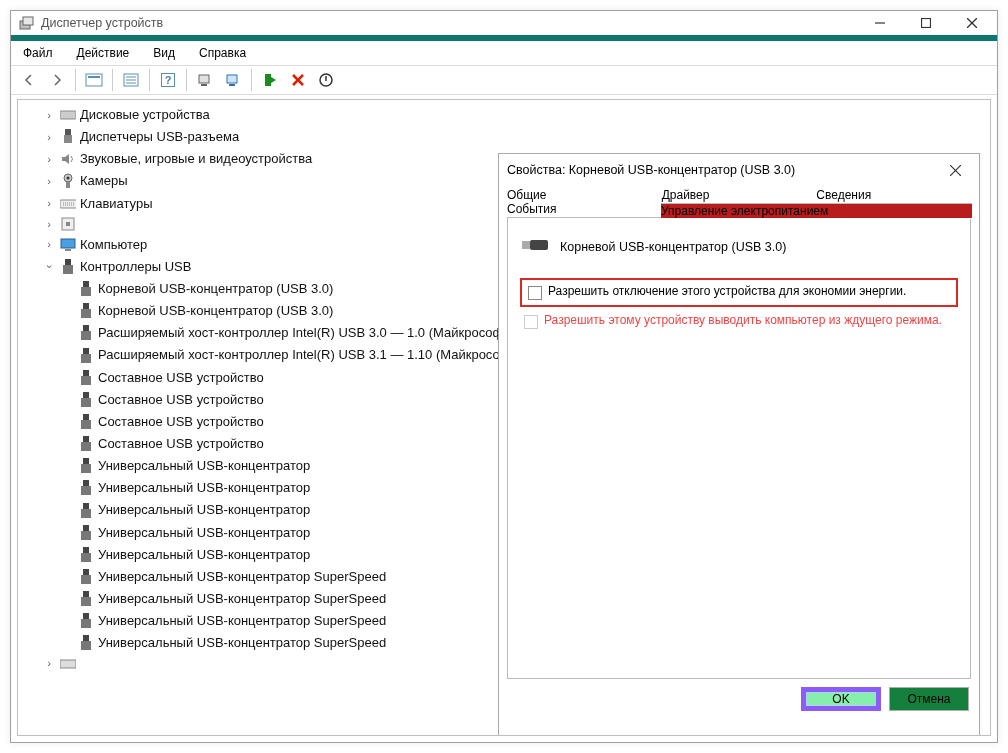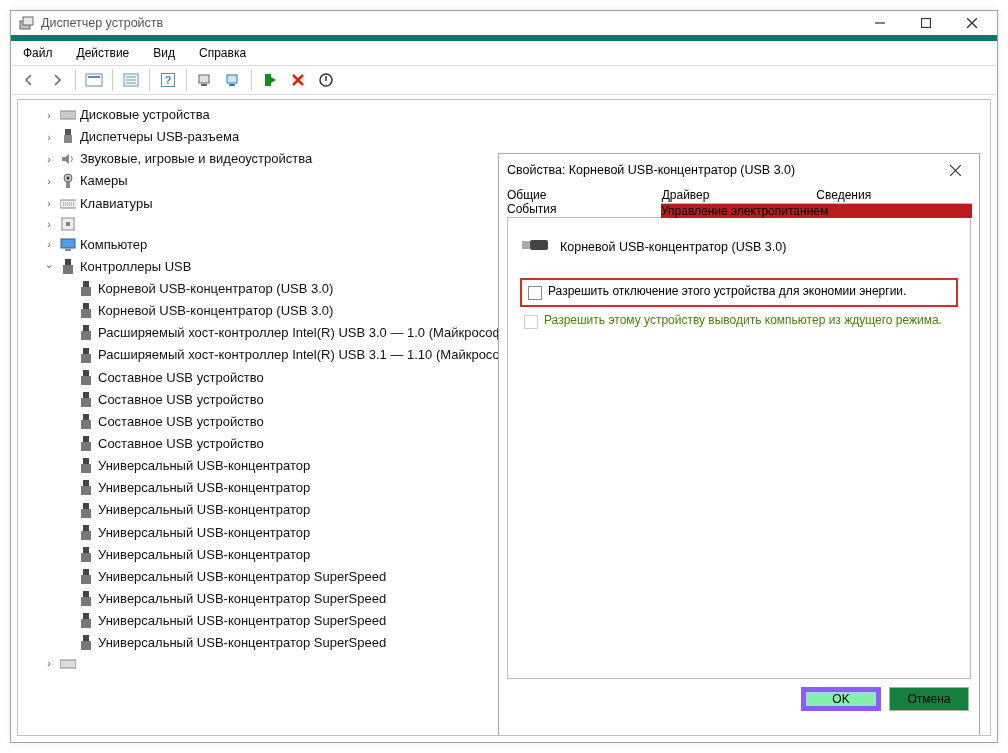--- a/index.html
+++ b/index.html
@@ -34,21 +34,21 @@
   .tabs-row2 { display:flex; width:100%; }
   .tabs-row2 .tab { margin-right:-1px;}
   .tabs-row2 .tab:first-child { width:33.4%; }
   .tabs-row2 .tab:last-child { flex:1; background:#b91c1c; border-top:1px solid #bbb; border-bottom:1px solid #fff; position:relative; top:1px; z-index:3;}
   .tabpanel { border:1px solid #bbb; margin-top:-1px; padding:14px 10px 10px 10px; height: 462px; position:relative;}
   .devrow { display:flex; align-items:center; gap:10px; margin:6px 0 22px 4px;}
   .devrow .devicon { width:28px; height:18px; }
   .devrow .devname { font-size:12.5px; }
   .highlight-box { border:2.5px solid #d72c24; border-radius:0; padding:4px 8px 5px 6px; display:flex; align-items:flex-start; gap:6px; margin:0 2px 6px 2px;}
   .cb { width:14px; height:14px; border:1px solid #888; background:#fff; margin-top:2px; flex-shrink:0;}
-  .opt-disabled { color:#4d7c0f; display:flex; align-items:flex-start; gap:6px; padding: 0 10px 0 6px; font-size:12px;}
+  .opt-disabled { color:#ef4444; display:flex; align-items:flex-start; gap:6px; padding: 0 10px 0 6px; font-size:12px;}
   .opt-disabled .cb { border-color:#ccc;}
   .dialog .buttons { display:flex; justify-content:flex-end; gap:8px; padding:8px 10px;}
   .dialog .buttons .btn { min-width:80px; height:24px; border:1px solid #adadad; background:#15803d; display:flex; align-items:center; justify-content:center; font-size:12px;}
   .dialog .buttons .btn.primary { border:5px solid #8b5cf6; background:#86efac; box-shadow: inset 0 0 0 1px #aecff7;}
   
   
 </style>
 </head>
 <body>
 

